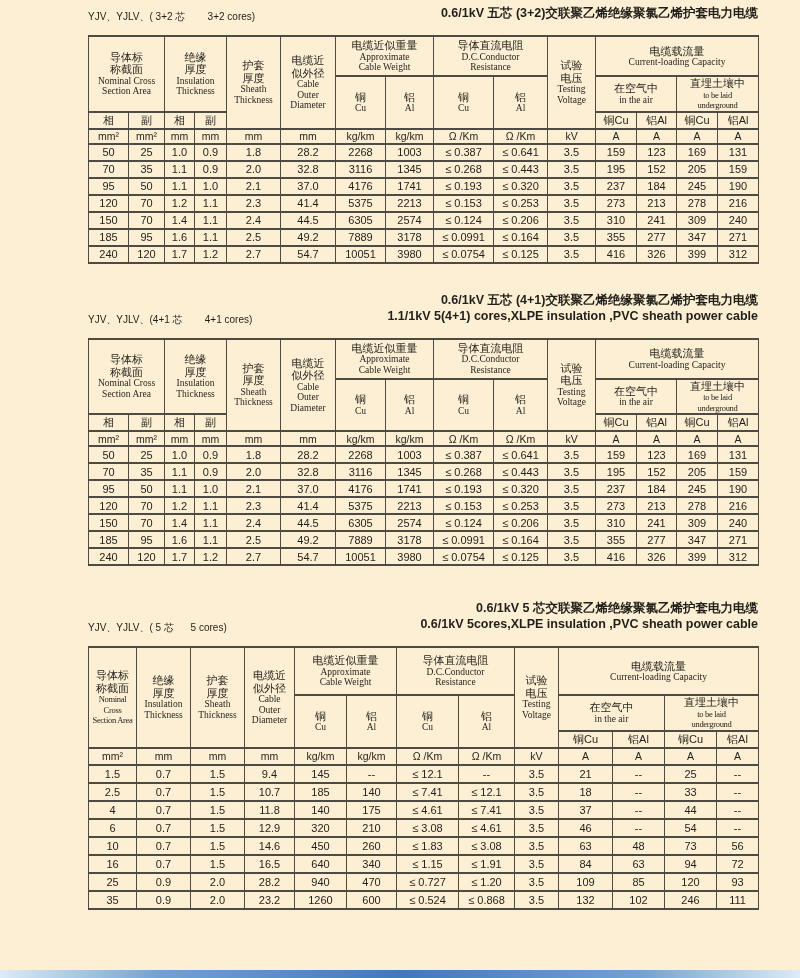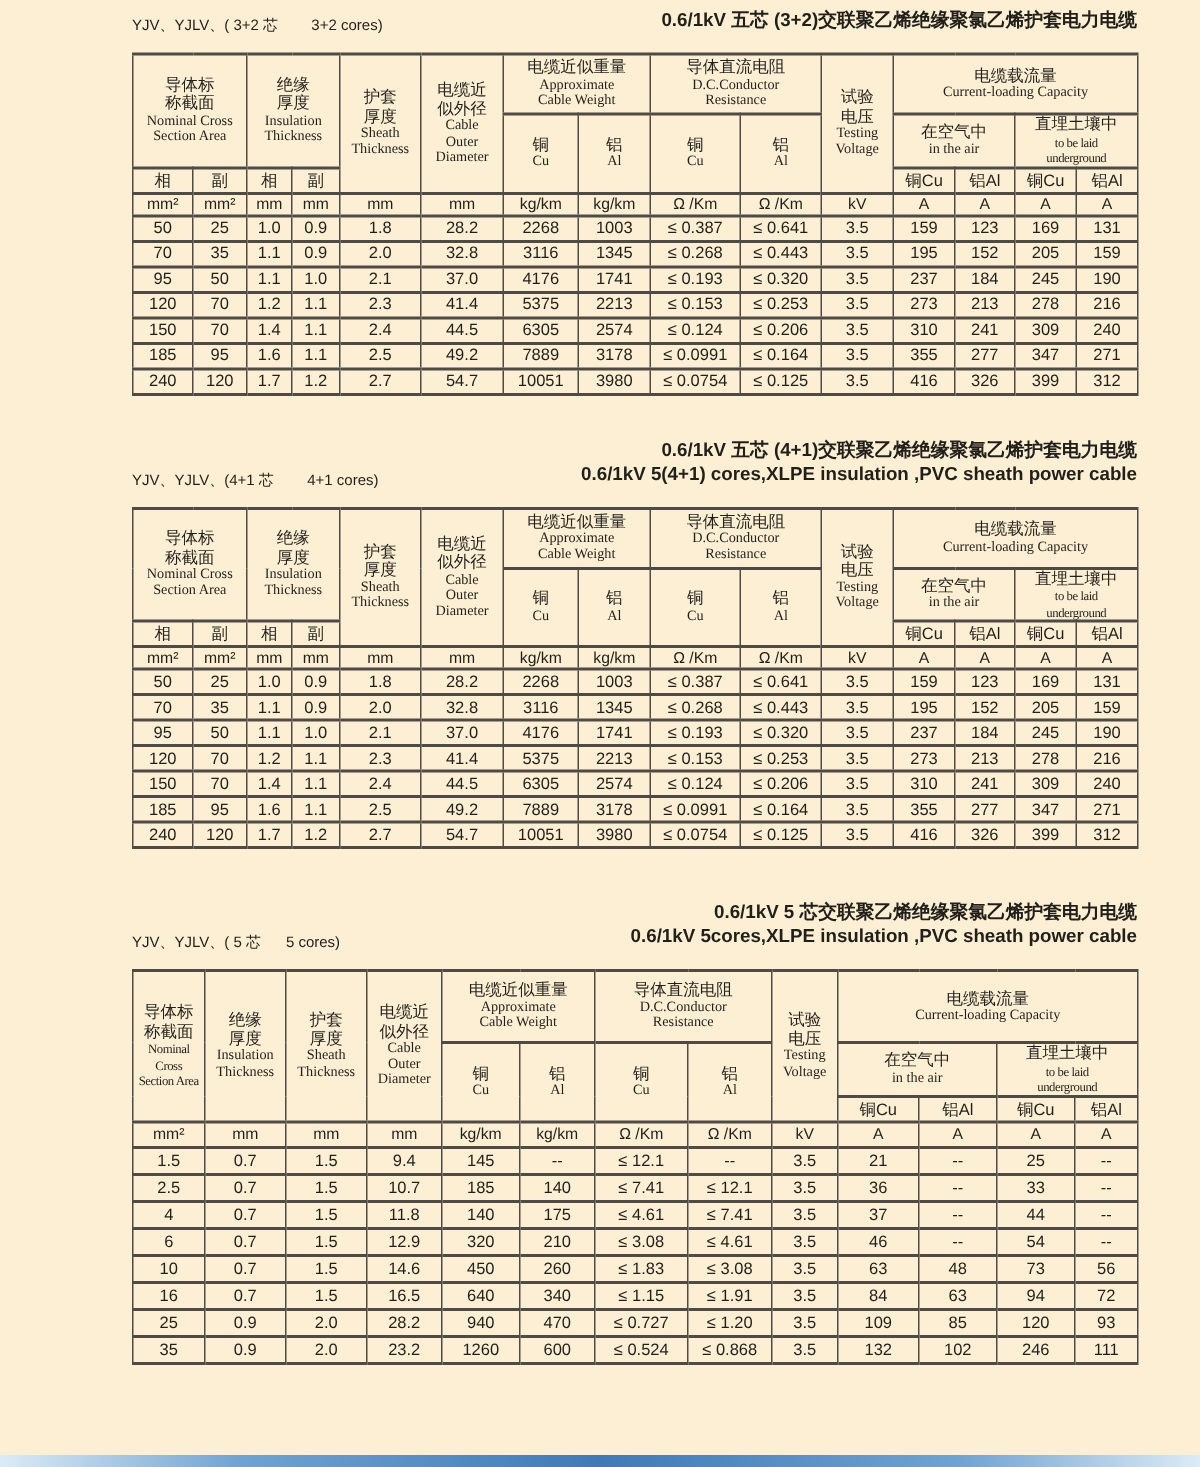--- a/index.html
+++ b/index.html
@@ -297,21 +297,21 @@
         </tr>
       </tbody>
   </table>
 </div>
 
 <div class="section sec2">
   <div class="section-head">
     <div class="model-label">YJV、YJLV、(4+1 芯        4+1 cores)</div>
     <div class="titles">
       <div class="title-cn">0.6/1kV 五芯 (4+1)交联聚乙烯绝缘聚氯乙烯护套电力电缆</div>
-      <div class="title-en">0.6/1kV 5(4+1) cores,XLPE insulation ,PVC sheath power cable</div>
+      <div class="title-en">1.1/1kV 5(4+1) cores,XLPE insulation ,PVC sheath power cable</div>
     </div>
   </div>
   <table class="t-split">
     <colgroup>
       <col style="width:40px">
         <col style="width:36px">
         <col style="width:30px">
         <col style="width:32px">
       <col style="width:54px">
         <col style="width:55px">
@@ -693,21 +693,21 @@
         <tr>
           <td>2.5</td>
           <td>0.7</td>
           <td>1.5</td>
           <td>10.7</td>
           <td>185</td>
           <td>140</td>
           <td>≤ 7.41</td>
           <td>≤ 12.1</td>
           <td>3.5</td>
-          <td>36</td>
+          <td>18</td>
           <td>--</td>
           <td>33</td>
           <td>--</td>
         </tr>
         <tr>
           <td>4</td>
           <td>0.7</td>
           <td>1.5</td>
           <td>11.8</td>
           <td>140</td>

